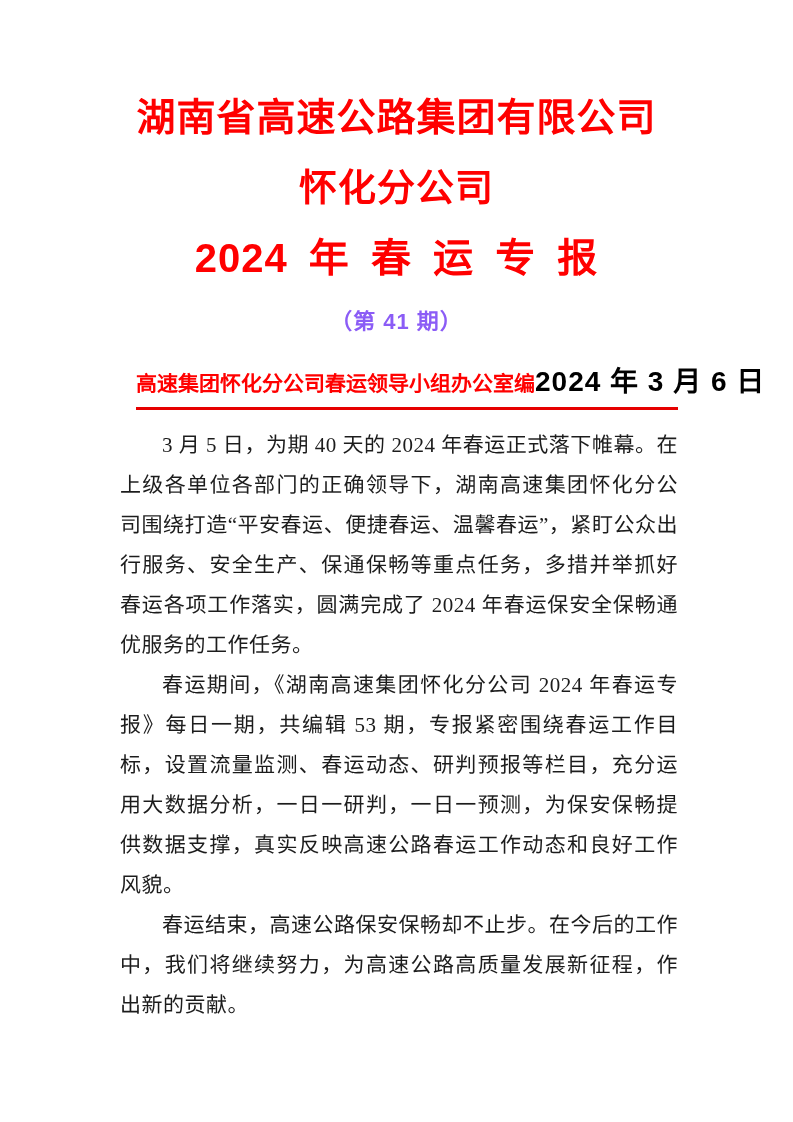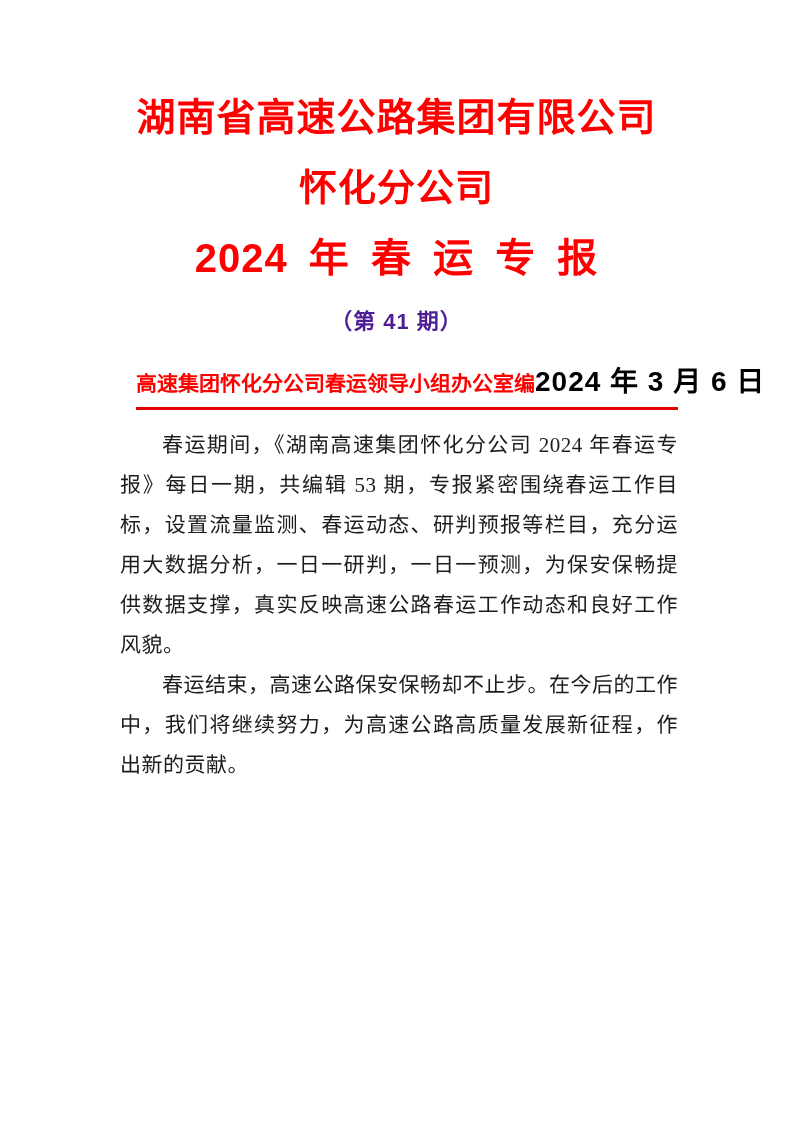--- a/index.html
+++ b/index.html
@@ -34,21 +34,21 @@
     margin-top: 26px;
     letter-spacing: 1px;
   }
   .title-line.l3 {
     font-size: 40px;
     margin-top: 24px;
     word-spacing: 9px;
     letter-spacing: 1px;
   }
   .issue-number {
-    color: #4c1d95;
+    color: #8b5cf6;
     font-weight: 700;
     font-size: 22px;
     margin-top: 22px;
     letter-spacing: 1px;
   }
   .content {
     margin: 0 115px 0 120px; 
   }
   .masthead {
     margin-top: 24px;
@@ -100,19 +100,20 @@
   </div>
 
   <div class="content">
 
     <div class="masthead">
       <span class="editor-label">高速集团怀化分公司春运领导小组办公室编</span>
       <span class="issue-date">2024 年 3 月 6 日</span>
     </div>
 
     <div class="body-text">
+      <p>3 月 5 日，为期 40 天的 2024 年春运正式落下帷幕。在上级各单位各部门的正确领导下，湖南高速集团怀化分公司围绕打造“平安春运、便捷春运、温馨春运”，紧盯公众出行服务、安全生产、保通保畅等重点任务，多措并举抓好春运各项工作落实，圆满完成了 2024 年春运保安全保畅通优服务的工作任务。</p>
       <p>春运期间，《湖南高速集团怀化分公司 2024 年春运专报》每日一期，共编辑 53 期，专报紧密围绕春运工作目标，设置流量监测、春运动态、研判预报等栏目，充分运用大数据分析，一日一研判，一日一预测，为保安保畅提供数据支撑，真实反映高速公路春运工作动态和良好工作风貌。</p>
       <p>春运结束，高速公路保安保畅却不止步。在今后的工作中，我们将继续努力，为高速公路高质量发展新征程，作出新的贡献。</p>
     </div>
 
   </div>
 
 </div>
 
 </body></html>

